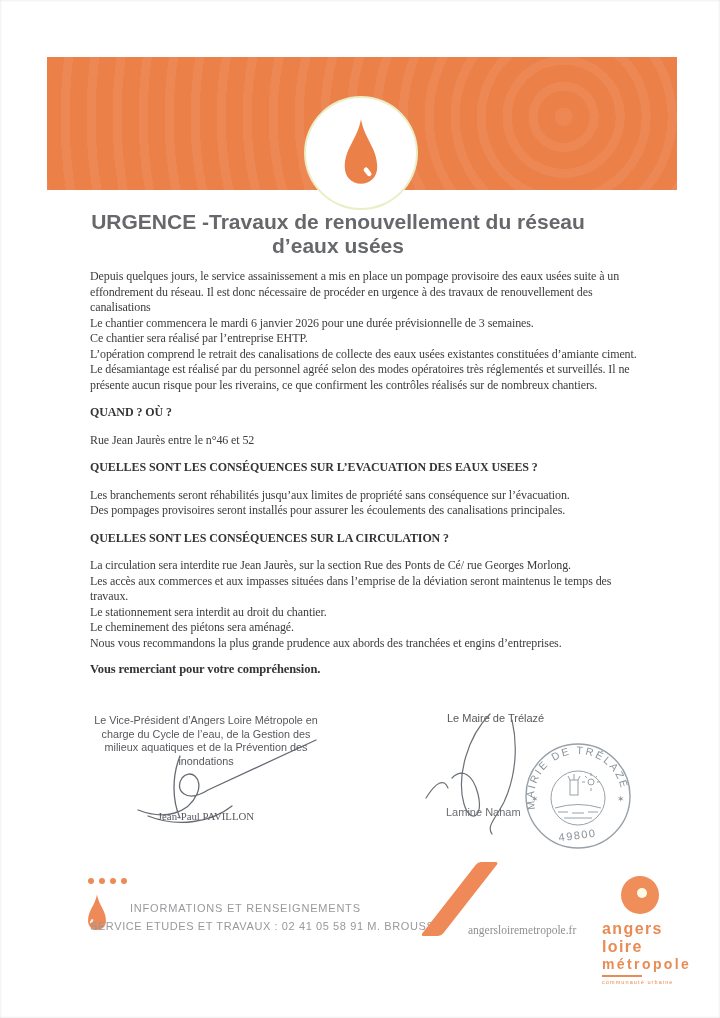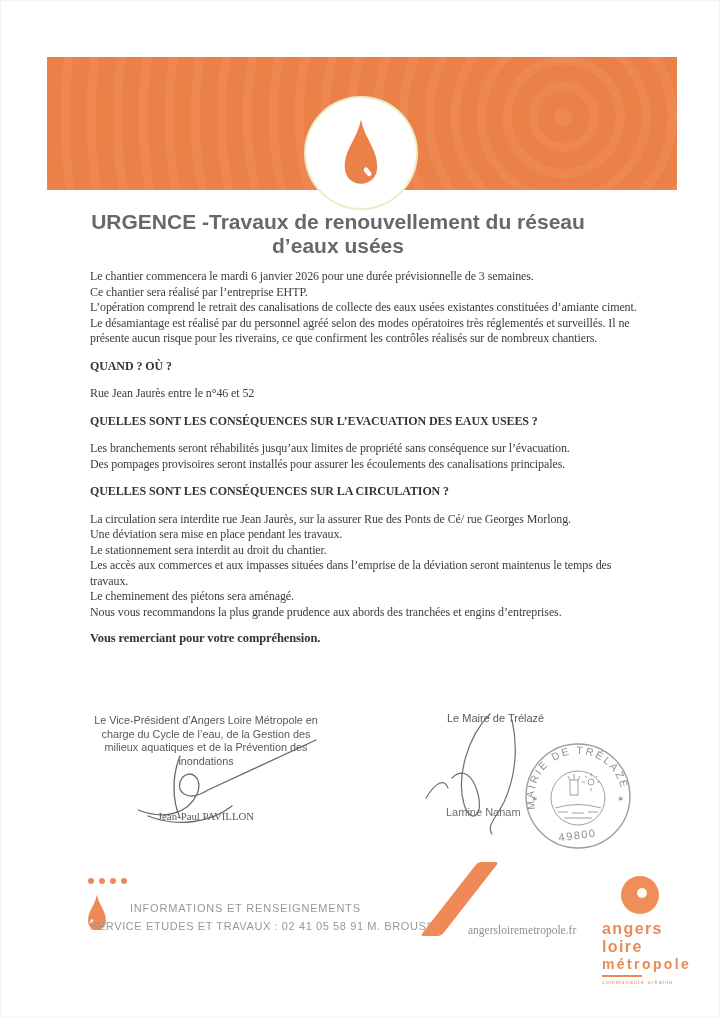--- a/index.html
+++ b/index.html
@@ -63,36 +63,36 @@
       </svg>
     </div>
   </div>
 
   <div class="title">
     <div>URGENCE -Travaux de renouvellement du réseau</div>
     <div>d’eaux usées</div>
   </div>
 
   <div class="body">
+    <p>Depuis quelques jours, le service assainissement a mis en place un pompage provisoire des eaux usées suite à un effondrement du réseau. Il est donc nécessaire de procéder en urgence à des travaux de renouvellement des canalisations</p>
     <p>Le chantier commencera le mardi 6 janvier 2026 pour une durée prévisionnelle de 3 semaines.</p>
     <p>Ce chantier sera réalisé par l’entreprise EHTP.</p>
     <p>L’opération comprend le retrait des canalisations de collecte des eaux usées existantes constituées d’amiante ciment. Le désamiantage est réalisé par du personnel agréé selon des modes opératoires très réglementés et surveillés. Il ne présente aucun risque pour les riverains, ce que confirment les contrôles réalisés sur de nombreux chantiers.</p>
 
     <p class="h">QUAND ? OÙ ?</p>
     <p>Rue Jean Jaurès entre le n°46 et 52</p>
 
     <p class="h">QUELLES SONT LES CONSÉQUENCES SUR L’EVACUATION DES EAUX USEES ?</p>
     <p>Les branchements seront réhabilités jusqu’aux limites de propriété sans conséquence sur l’évacuation.</p>
     <p>Des pompages provisoires seront installés pour assurer les écoulements des canalisations principales.</p>
 
     <p class="h">QUELLES SONT LES CONSÉQUENCES SUR LA CIRCULATION ?</p>
-    <p>La circulation sera interdite rue Jean Jaurès, sur la assurer Rue des Ponts de Cé/ rue Georges Morlong.</p>
-    <p>Une déviation sera mise en place pendant les travaux.</p>
+    <p>La circulation sera interdite rue Jean Jaurès, sur la section Rue des Ponts de Cé/ rue Georges Morlong.</p>
+    <p>Les accès aux commerces et aux impasses situées dans l’emprise de la déviation seront maintenus le temps des travaux.</p>
     <p>Le stationnement sera interdit au droit du chantier.</p>
-    <p>Les accès aux commerces et aux impasses situées dans l’emprise de la déviation seront maintenus le temps des travaux.</p>
     <p>Le cheminement des piétons sera aménagé.</p>
     <p>Nous vous recommandons la plus grande prudence aux abords des tranchées et engins d’entreprises.</p>
 
     <p class="closing">Vous remerciant pour votre compréhension.</p>
   </div>
 
   <div class="sig-role-left">Le Vice-Président d’Angers Loire Métropole en charge du Cycle de l’eau, de la Gestion des milieux aquatiques et de la Prévention des inondations</div>
   <svg class="sig-svg" style="left:120px;top:728px;" width="210" height="100" viewBox="0 0 210 100">
     <g fill="none" stroke="#666b73" stroke-width="1.3" stroke-linecap="round">
       <path d="M18,82 C44,92 68,86 77,66 C84,50 70,40 62,50 C54,62 66,76 88,62 L196,12"></path>

